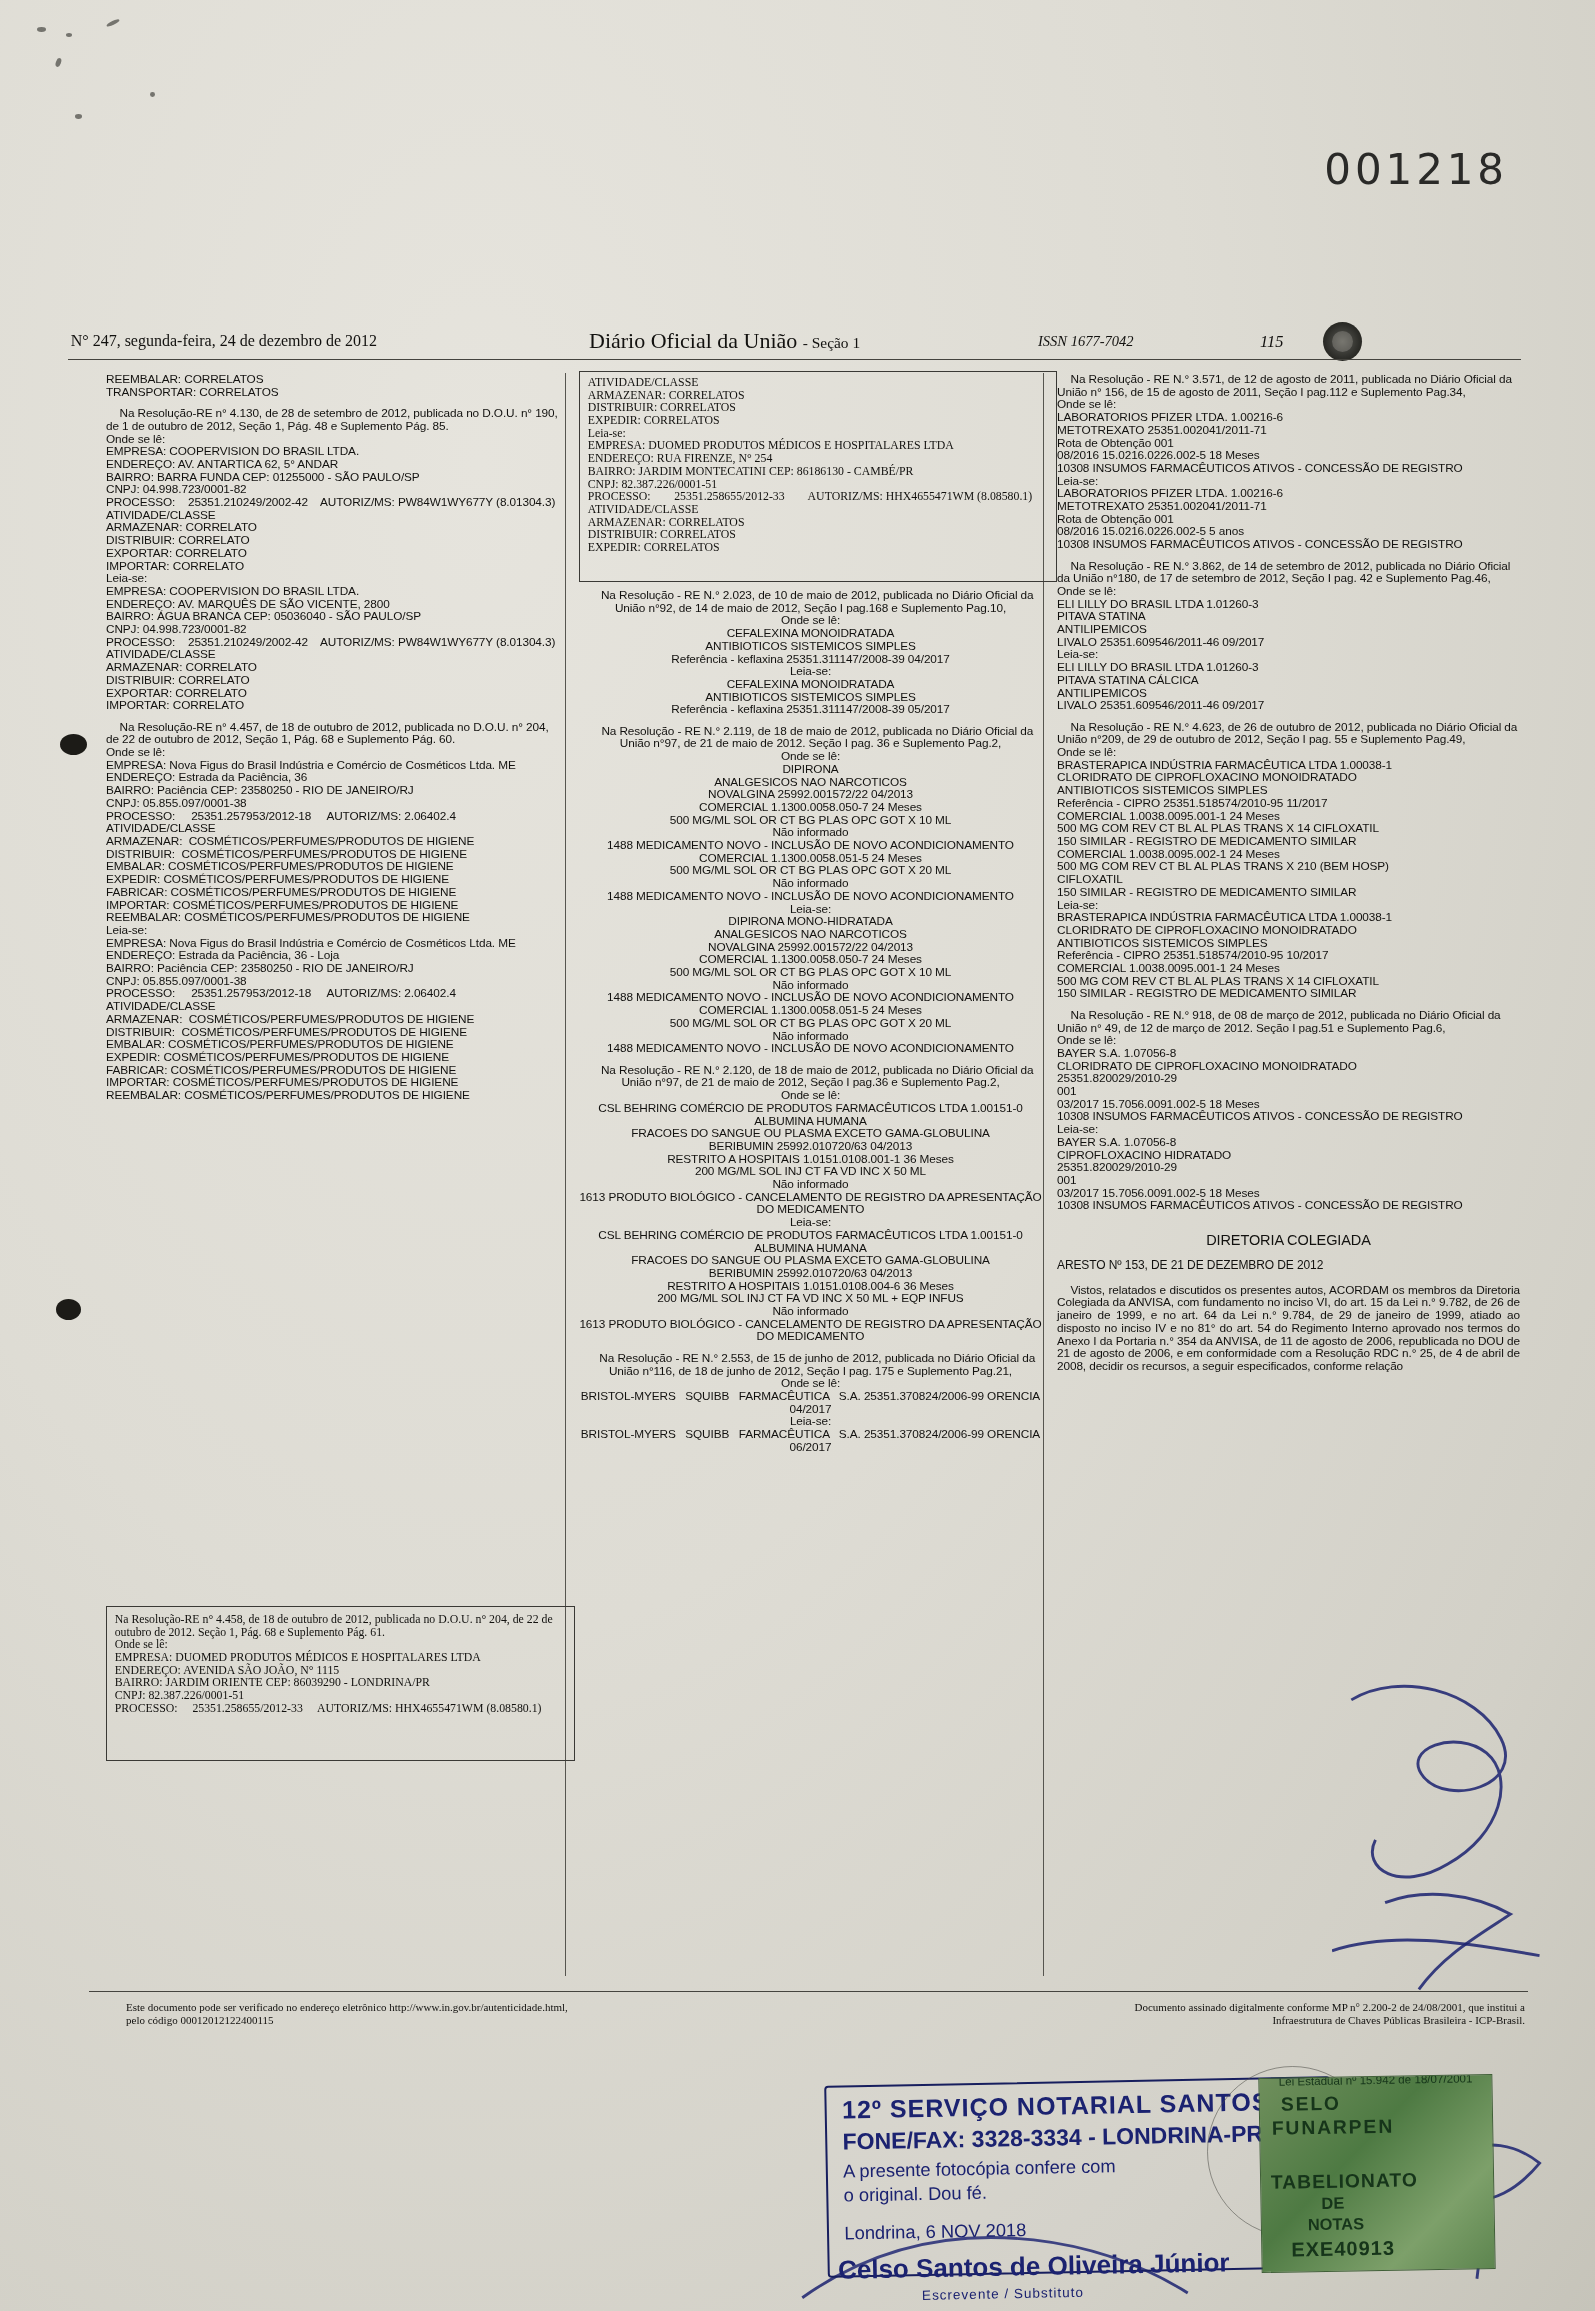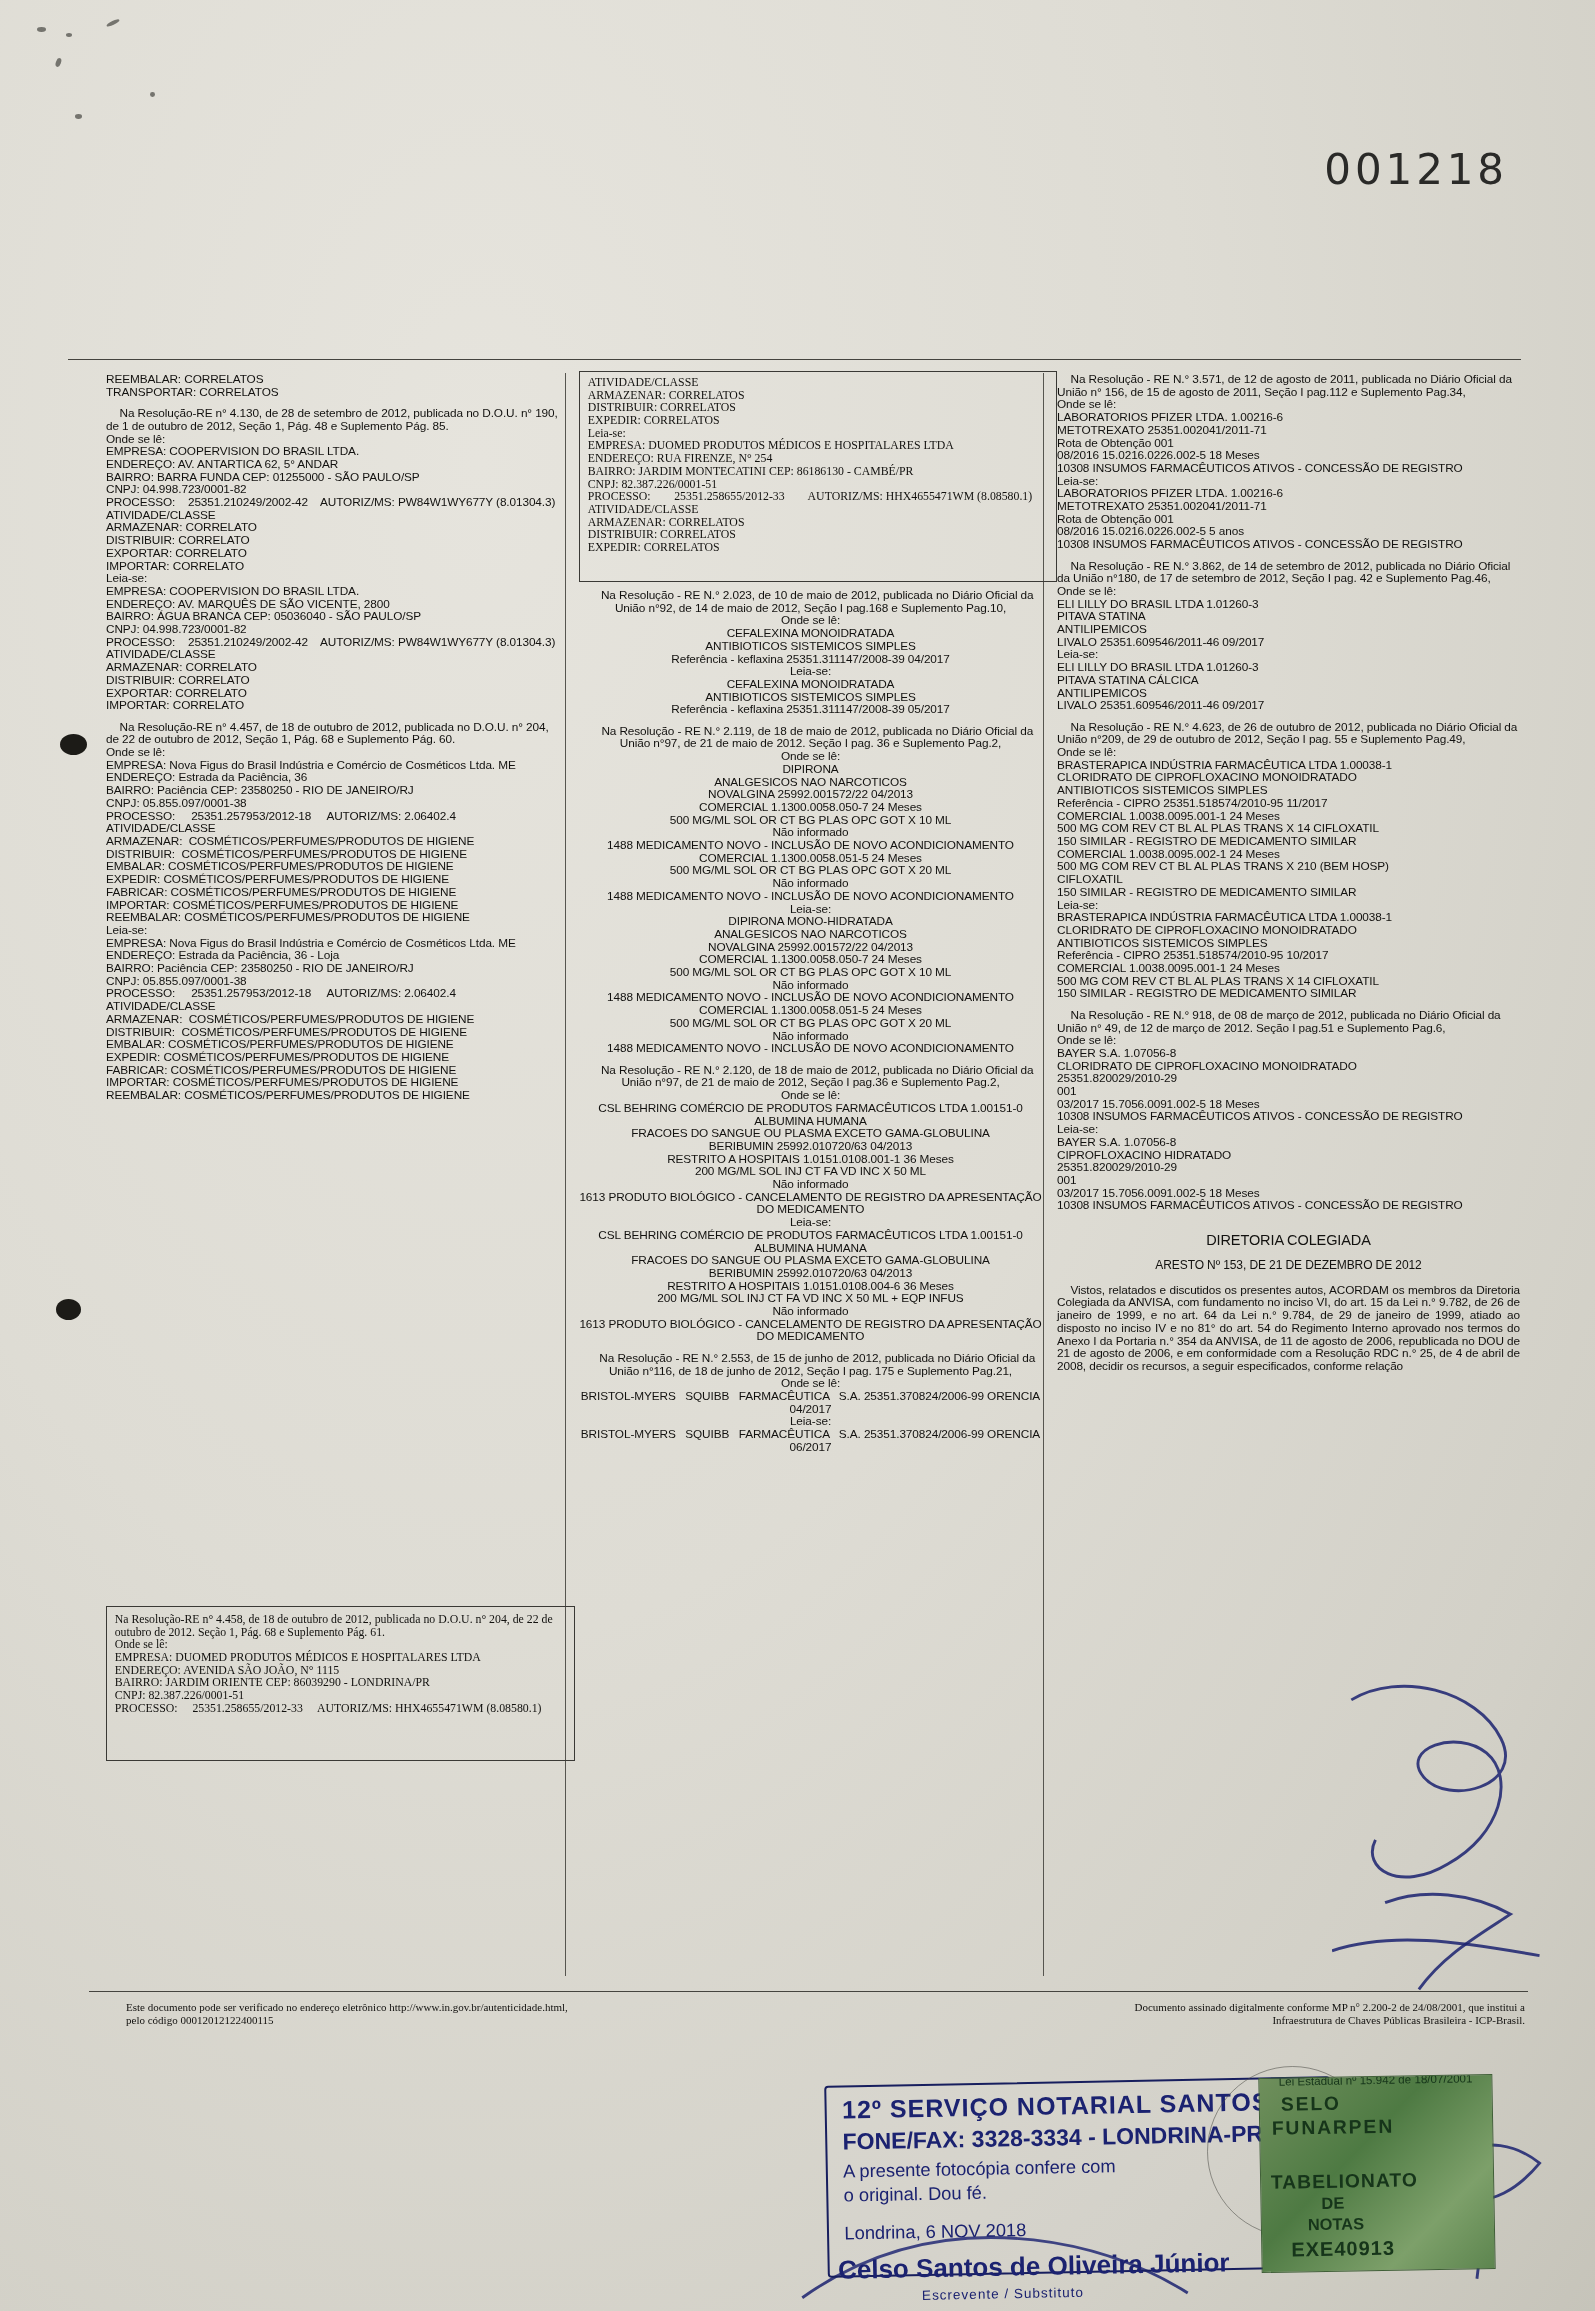--- a/index.html
+++ b/index.html
@@ -122,20 +122,30 @@
   <div class="speck" style="left:66px;top:33px;width:5.8px;height:3.9px;"></div>
   <div class="speck" style="left:106px;top:21px;width:13.5px;height:3.9px;transform:rotate(-25deg);"></div>
   <div class="speck" style="left:56px;top:58px;width:4.8px;height:8.7px;transform:rotate(20deg);"></div>
   <div class="speck" style="left:75px;top:114px;width:6.8px;height:4.8px;"></div>
   <div class="speck" style="left:150px;top:92px;width:4.8px;height:4.8px;"></div>
   <div class="blob" style="left:60px;top:734px;width:27px;height:21px;"></div>
   <div class="blob" style="left:56px;top:1299px;width:25px;height:21px;"></div>
 
   <div id="docnum">001218</div>
 
+  <div id="hdr">
+    <div class="left">N° 247, segunda-feira, 24 de dezembro de 2012</div>
+    <div class="center">
+      <span>Diário Oficial da União</span>
+      <span class="secao">- Seção  1</span>
+    </div>
+    <div class="issn">ISSN 1677-7042</div>
+    <div class="pg">115</div>
+    <div class="logo"></div>
+  </div>
   <div id="hdrline"></div>
 
   <div class="vrule" style="left:565px;height:1603px;"></div>
   <div class="vrule" style="left:1043px;height:1603px;"></div>
 
   <div class="col" id="c1">
     <div class="p">REEMBALAR: CORRELATOS
 TRANSPORTAR: CORRELATOS</div>
     <div class="sp"></div>
     <div class="p ind">Na Resolução-RE n° 4.130, de 28 de setembro de 2012, publicada no D.O.U. n° 190, de 1 de outubro de 2012, Seção 1, Pág. 48 e Suplemento Pág. 85.
@@ -343,21 +353,21 @@
 10308 INSUMOS FARMACÊUTICOS ATIVOS - CONCESSÃO DE REGISTRO
 Leia-se:
 BAYER S.A. 1.07056-8
 CIPROFLOXACINO HIDRATADO
 25351.820029/2010-29
 001
 03/2017 15.7056.0091.002-5 18 Meses
 10308 INSUMOS FARMACÊUTICOS ATIVOS - CONCESSÃO DE REGISTRO</div>
     <div class="sp"></div>
     <div style="text-align:center;font-size:14.5px;margin-top:13.5px;">DIRETORIA COLEGIADA</div>
-    <div style="text-align:center;font-size:12px;margin-top:11.6px;">ARESTO Nº 153, DE 21 DE DEZEMBRO DE 2012</div>
+    <div style="text-align:left;font-size:12px;margin-top:11.6px;">ARESTO Nº 153, DE 21 DE DEZEMBRO DE 2012</div>
     <div class="sp2"></div>
     <div class="p ind" style="margin-top:7.7px;text-align:justify;">Vistos, relatados e discutidos os presentes autos, ACORDAM os membros da Diretoria Colegiada da ANVISA, com fundamento no inciso VI, do art. 15 da Lei n.° 9.782, de 26 de janeiro de 1999, e no art. 64 da Lei n.° 9.784, de 29 de janeiro de 1999, atiado ao disposto no inciso IV e no 81° do art. 54 do Regimento Interno aprovado nos termos do Anexo I da Portaria n.° 354 da ANVISA, de 11 de agosto de 2006, republicada no DOU de 21 de agosto de 2006, e em conformidade com a Resolução RDC n.° 25, de 4 de abril de 2008, decidir os recursos, a seguir especificados, conforme relação</div>
   </div>
 
   <svg style="position:absolute;left:1332px;top:1661px;width:222px;height:348px;" viewBox="0 0 230 360" width="222" height="348">
     <path class="sig" d="M20,40 C70,10 150,30 175,80 C200,130 120,150 95,120 C70,90 130,70 160,95 C190,120 175,180 120,210 C70,240 30,215 45,185"></path>
     <path class="sig" d="M55,250 C95,235 145,240 185,262 C150,285 115,305 90,340"></path>
     <path class="sig" d="M0,300 C60,280 130,290 215,305"></path>
   </svg>
   <svg style="position:absolute;left:1448px;top:2086px;width:135px;height:241px;" viewBox="0 0 140 250" width="135" height="241">

